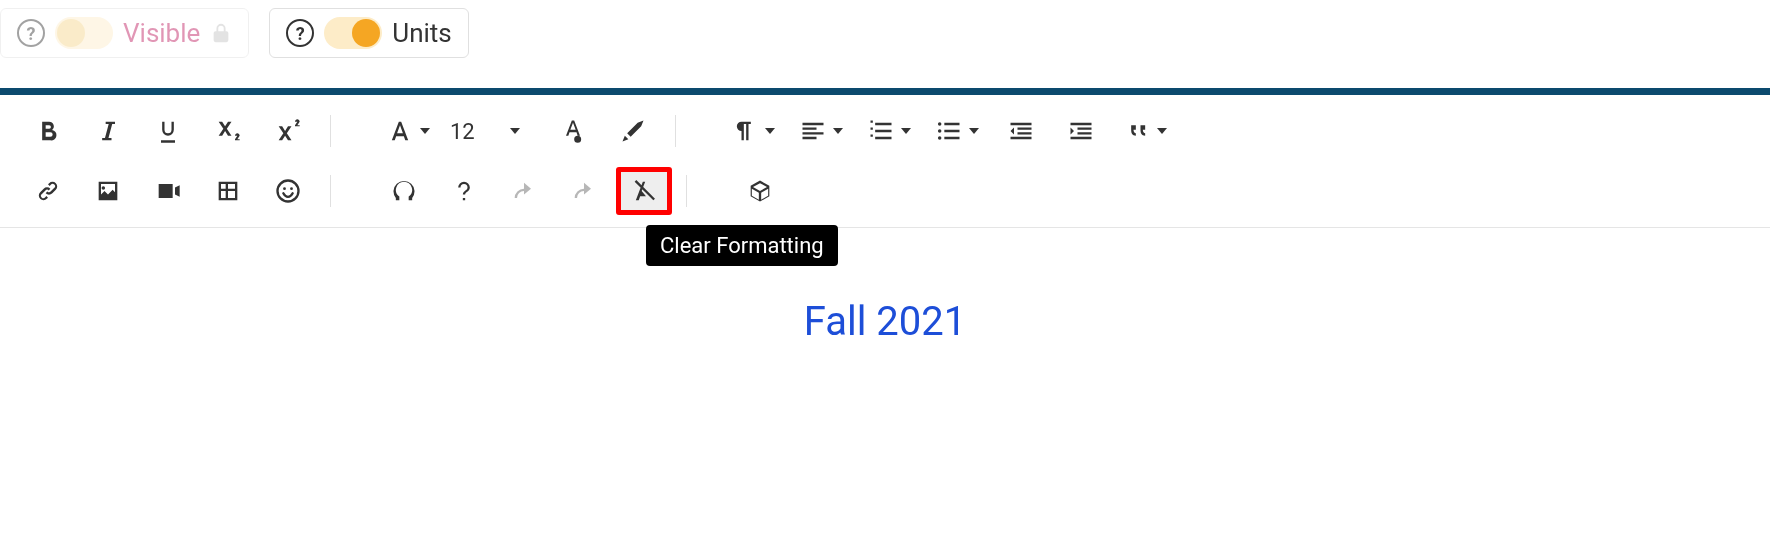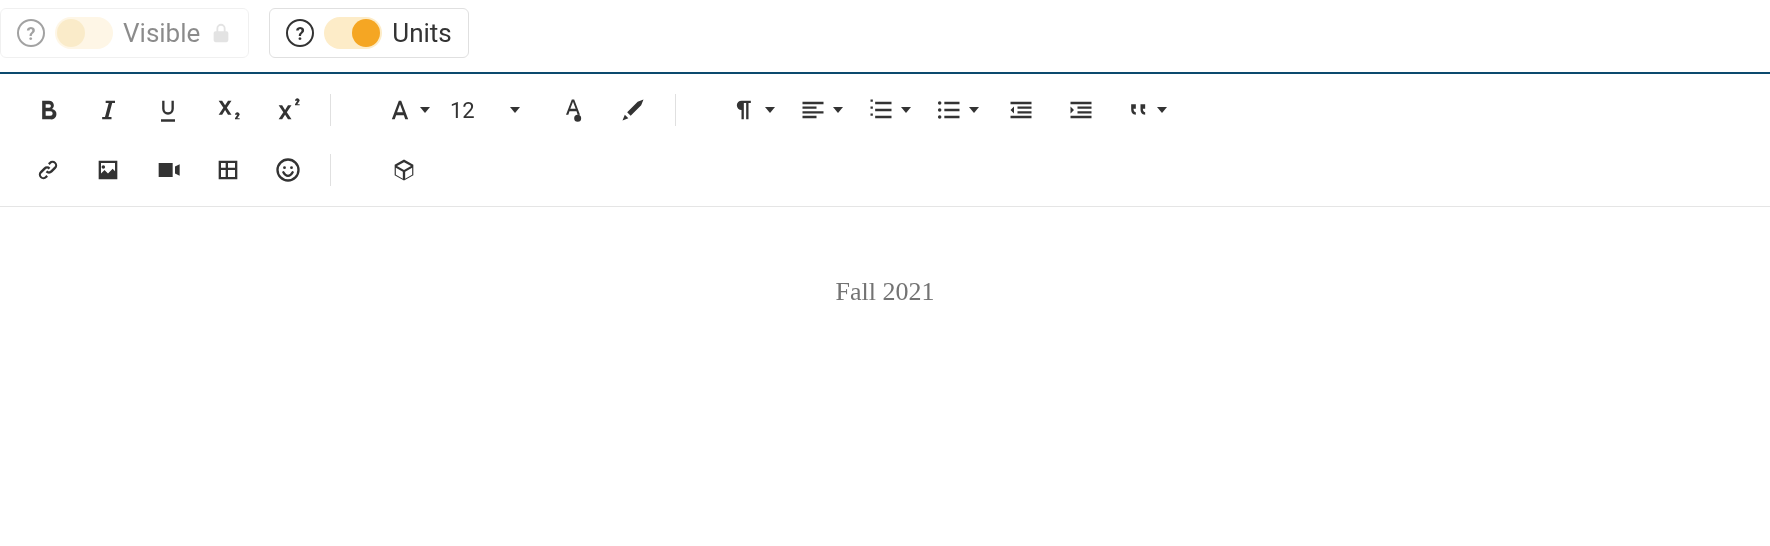--- a/index.html
+++ b/index.html
@@ -55,32 +55,32 @@
       width: 28px;
       height: 28px;
       background: #f5d58a;
       border-radius: 50%;
       transition: left .2s;
     }
     .control-label {
       font-size: 26px;
       color: #333;
     }
-    .control-label.muted { color: #000000; }
+    .control-label.muted { color: #be185d; }
     .lock-icon {
       width: 22px;
       height: 24px;
       opacity: 0.5;
     }
     .toolbar {
-      border-top: 2px solid #0c4a6e;
+      border-top: 7px solid #0c4a6e;
       border-bottom: 1px solid #e5e5e5;
       padding: 6px 10px;
       background: #fff;
-      margin-top: 6px;
+      margin-top: 22px;
     }
     .toolbar-row {
       display: flex;
       align-items: center;
       height: 60px;
     }
     .tgroup {
       display: flex;
       align-items: center;
       gap: 4px;
@@ -145,23 +145,22 @@
       font-weight: 400;
       color: #444;
       margin-bottom: 16px;
     }
     .content-sub {
       font-size: 30px;
       color: #555;
       margin-bottom: 8px;
     }
     .content-term {
-      font-size: 26px;
-      color: #737373;
-      font-family: Liberation Serif, serif;
+      font-size: 40px;
+      color: #1d4ed8;
     }
     .toolbar-wrap { position: relative; }
   </style>
 </head>
 <body>
 
 <div class="top-controls">
   <div class="control-box disabled">
     <div class="help-circle">?</div>
     <div class="toggle">
@@ -304,20 +303,48 @@
           </div>
       <div class="tbtn">
             <svg viewBox="0 0 24 24">
               <circle cx="12" cy="12" r="9" fill="none" stroke="#333" stroke-width="2"></circle>
               <circle cx="9" cy="10" r="1.2"></circle>
               <circle cx="15" cy="10" r="1.2"></circle>
               <path d="M8 14c1 2 3 3 4 3s3-1 4-3" fill="none" stroke="#333" stroke-width="2" stroke-linecap="round"></path>
             </svg>
           </div>
     </div>
+    <div class="tgroup sep" style="margin-left:40px;position:relative">
+      <div class="tbtn">
+            <svg viewBox="0 0 24 24">
+              <path d="M12 4a7 7 0 00-4 12.7V20H5v-2a9 9 0 1114 0v2h-3v-3.3A7 7 0 0012 4z"></path>
+            </svg>
+          </div>
+      <div class="tbtn">
+            <svg viewBox="0 0 24 24">
+              <path d="M12 4a5 5 0 00-5 5h2a3 3 0 116 0c0 1.5-1 2-2 2.7-1 .7-2 1.5-2 3.3h2c0-1 .5-1.5 1.5-2.2C15.7 12 17 11 17 9a5 5 0 00-5-5zm-1 14h2v2h-2v-2z"></path>
+            </svg>
+          </div>
+      <div class="tbtn disabled">
+            <svg viewBox="0 0 24 24">
+              <path d="M12 8V5L6 10l6 5v-3a6 6 0 016 6h2a8 8 0 00-8-8z" transform="scale(-1,1) translate(-24,0)"></path>
+            </svg>
+          </div>
+      <div class="tbtn disabled">
+            <svg viewBox="0 0 24 24">
+              <path d="M12 8V5l6 5-6 5v-3a6 6 0 00-6 6H4a8 8 0 018-8z"></path>
+            </svg>
+          </div>
+      <div class="tbtn highlighted">
+            <svg viewBox="0 0 24 24">
+              <path d="M11 4L5 20h2.5l1.2-3.5h5L10 12l3-8h-2zM4 4l16 16 1.4-1.4L5.4 2.6 4 4z"></path>
+            </svg>
+          </div>
+      <div class="tooltip" style="left:280px;top:58px">Clear Formatting</div>
+    </div>
     <div class="tgroup" style="margin-left:40px">
       <div class="tbtn">
             <svg viewBox="0 0 24 24">
               <path d="M12 3l8 4.5v9L12 21l-8-4.5v-9L12 3zm0 2.3L6 8.5 12 12l6-3.5-6-3.2zM5 10v6l6 3.5V13.5L5 10zm14 0l-6 3.5V19.5l6-3.5v-6z"></path>
             </svg>
           </div>
     </div>
   </div>
 </div>
 </div>

